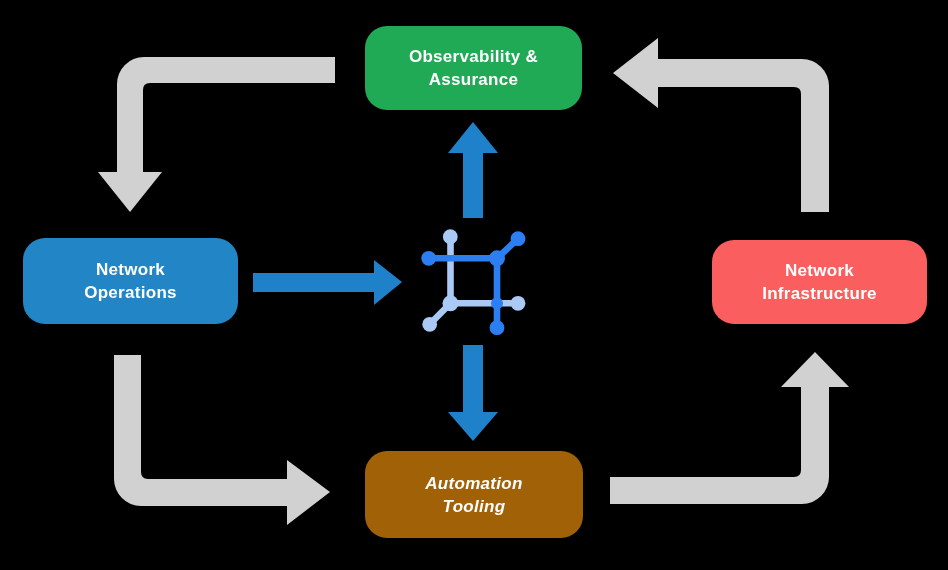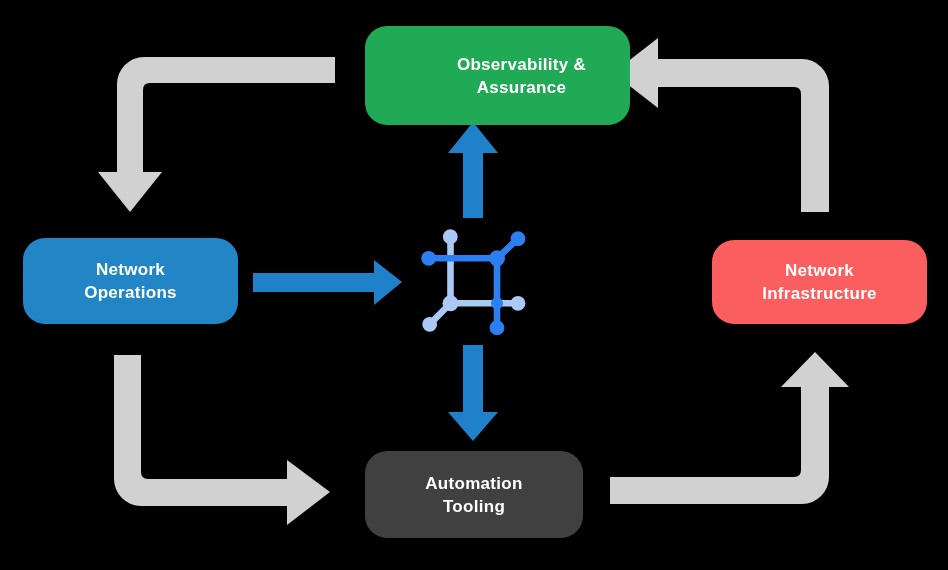--- a/index.html
+++ b/index.html
@@ -18,21 +18,21 @@
     align-items: center;
     justify-content: center;
     text-align: center;
     color: #ffffff;
     font-size: 17px;
     line-height: 23px;
     font-weight: 600;
     letter-spacing: 0.3px;
     white-space: pre-line;
   }
-  #node-observability   { left: 365px; top: 26px;  width: 217px; height: 99px; padding-left: 48px; }
+  #node-observability   { left: 365px; top: 26px;  width: 217px; height: 84px; }
   #node-operations      { left: 23px;  top: 238px; width: 215px; height: 86px; }
   #node-infrastructure  { left: 712px; top: 240px; width: 215px; height: 84px; }
   #node-tooling         { left: 365px; top: 451px; width: 218px; height: 87px; }
   #arrow-layer { position: absolute; left: 0; top: 0; }
   #center-icon { position: absolute; left: 418px; top: 226px; }
 </style>
 </head>
 <body>
 
 <div id="canvas">
@@ -55,21 +55,21 @@
   <div class="node" id="node-operations" style="background-color: rgb(34, 133, 198);">
     <span>Network
 Operations</span>
   </div>
 
   <div class="node" id="node-infrastructure" style="background-color: rgb(251, 94, 95);">
     <span>Network
 Infrastructure</span>
   </div>
 
-  <div class="node" id="node-tooling" style="background-color: #404040;">
+  <div class="node" id="node-tooling" style="background-color: #a16207; font-style: italic;">
     <span>Automation
 Tooling</span>
   </div>
 
   <svg id="center-icon" width="112" height="112" viewBox="0 0 112 112">
 
     <g fill="none" stroke-width="6.6" stroke-linecap="round" stroke="#aac9f5">
       <line x1="32.5" y1="11" x2="32.5" y2="77.3"></line>
       <line x1="32.5" y1="77.3" x2="79" y2="77.3"></line>
       <line x1="79" y1="77.3" x2="100" y2="77.3"></line>

